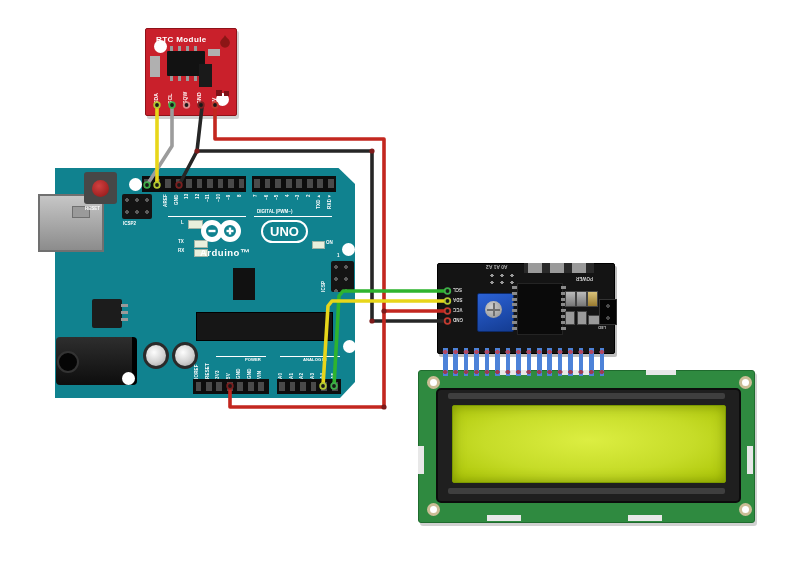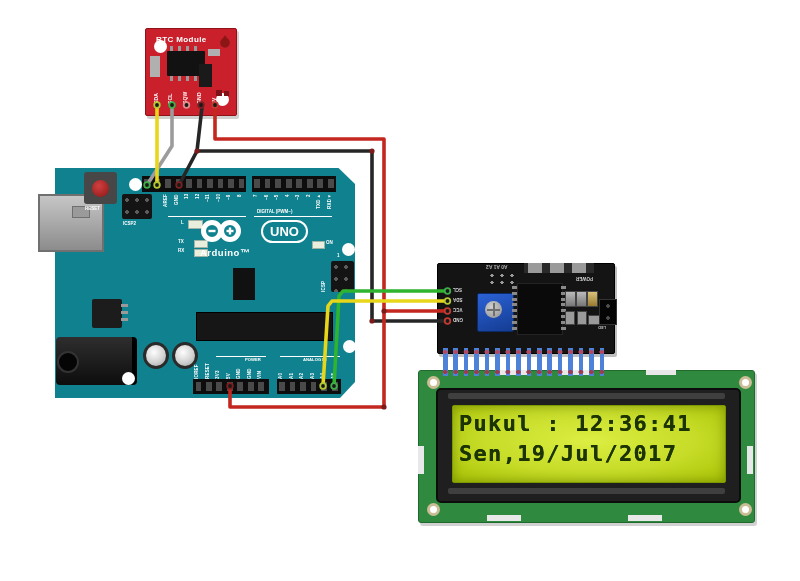--- a/index.html
+++ b/index.html
@@ -219,24 +219,20 @@
   <div class="tab" style="left:487px;top:515px;width:34px;height:6px;"></div>
   <div class="tab" style="left:628px;top:515px;width:34px;height:6px;"></div>
   <div class="mhole" style="left:426.5px;top:375.5px;"></div>
   <div class="mhole" style="left:738.5px;top:375.5px;"></div>
   <div class="mhole" style="left:426.5px;top:502.5px;"></div>
   <div class="mhole" style="left:738.5px;top:502.5px;"></div>
   <div class="abs" id="lcd-bezel"></div>
   <div class="frame-strip" style="left:448px;top:393px;width:277px;height:6px;"></div>
   <div class="frame-strip" style="left:448px;top:488px;width:277px;height:6px;"></div>
   <div class="abs" id="lcd-screen"></div>
-  <div class="abs" id="lcd-text">
-    <div>Pukul : 12:36:41</div>
-    <div>Sen,19/Jul/2017</div>
-  </div>
 
   <svg id="wiring" width="800" height="581" viewBox="0 0 800 581">
     <path class="wire" d="M202,107 L197,151 L179,185 M197,151 L372,151 L372,321 L448,321" stroke="#262626"></path>
     <path class="wire" d="M215,107 L215,139 L384,139 L384,407 L230,407 L230,386 M384,311 L448,311" stroke="#c3271f"></path>
     <path class="wire" d="M334,386 L339,296 L343,291 L448,291" stroke="#2eb42e"></path>
     <path class="wire" d="M323,386 L328,306 L332,301 L448,301" stroke="#e8d61a"></path>
     <path class="wire" d="M172,107 L172,146 L147,185" stroke="#9c9c9c"></path>
     <path class="wire" d="M157,107 L157,185" stroke="#e8d61a"></path>
 
     <circle cx="197" cy="151" r="2.6" fill="#7d1a1a"></circle>

